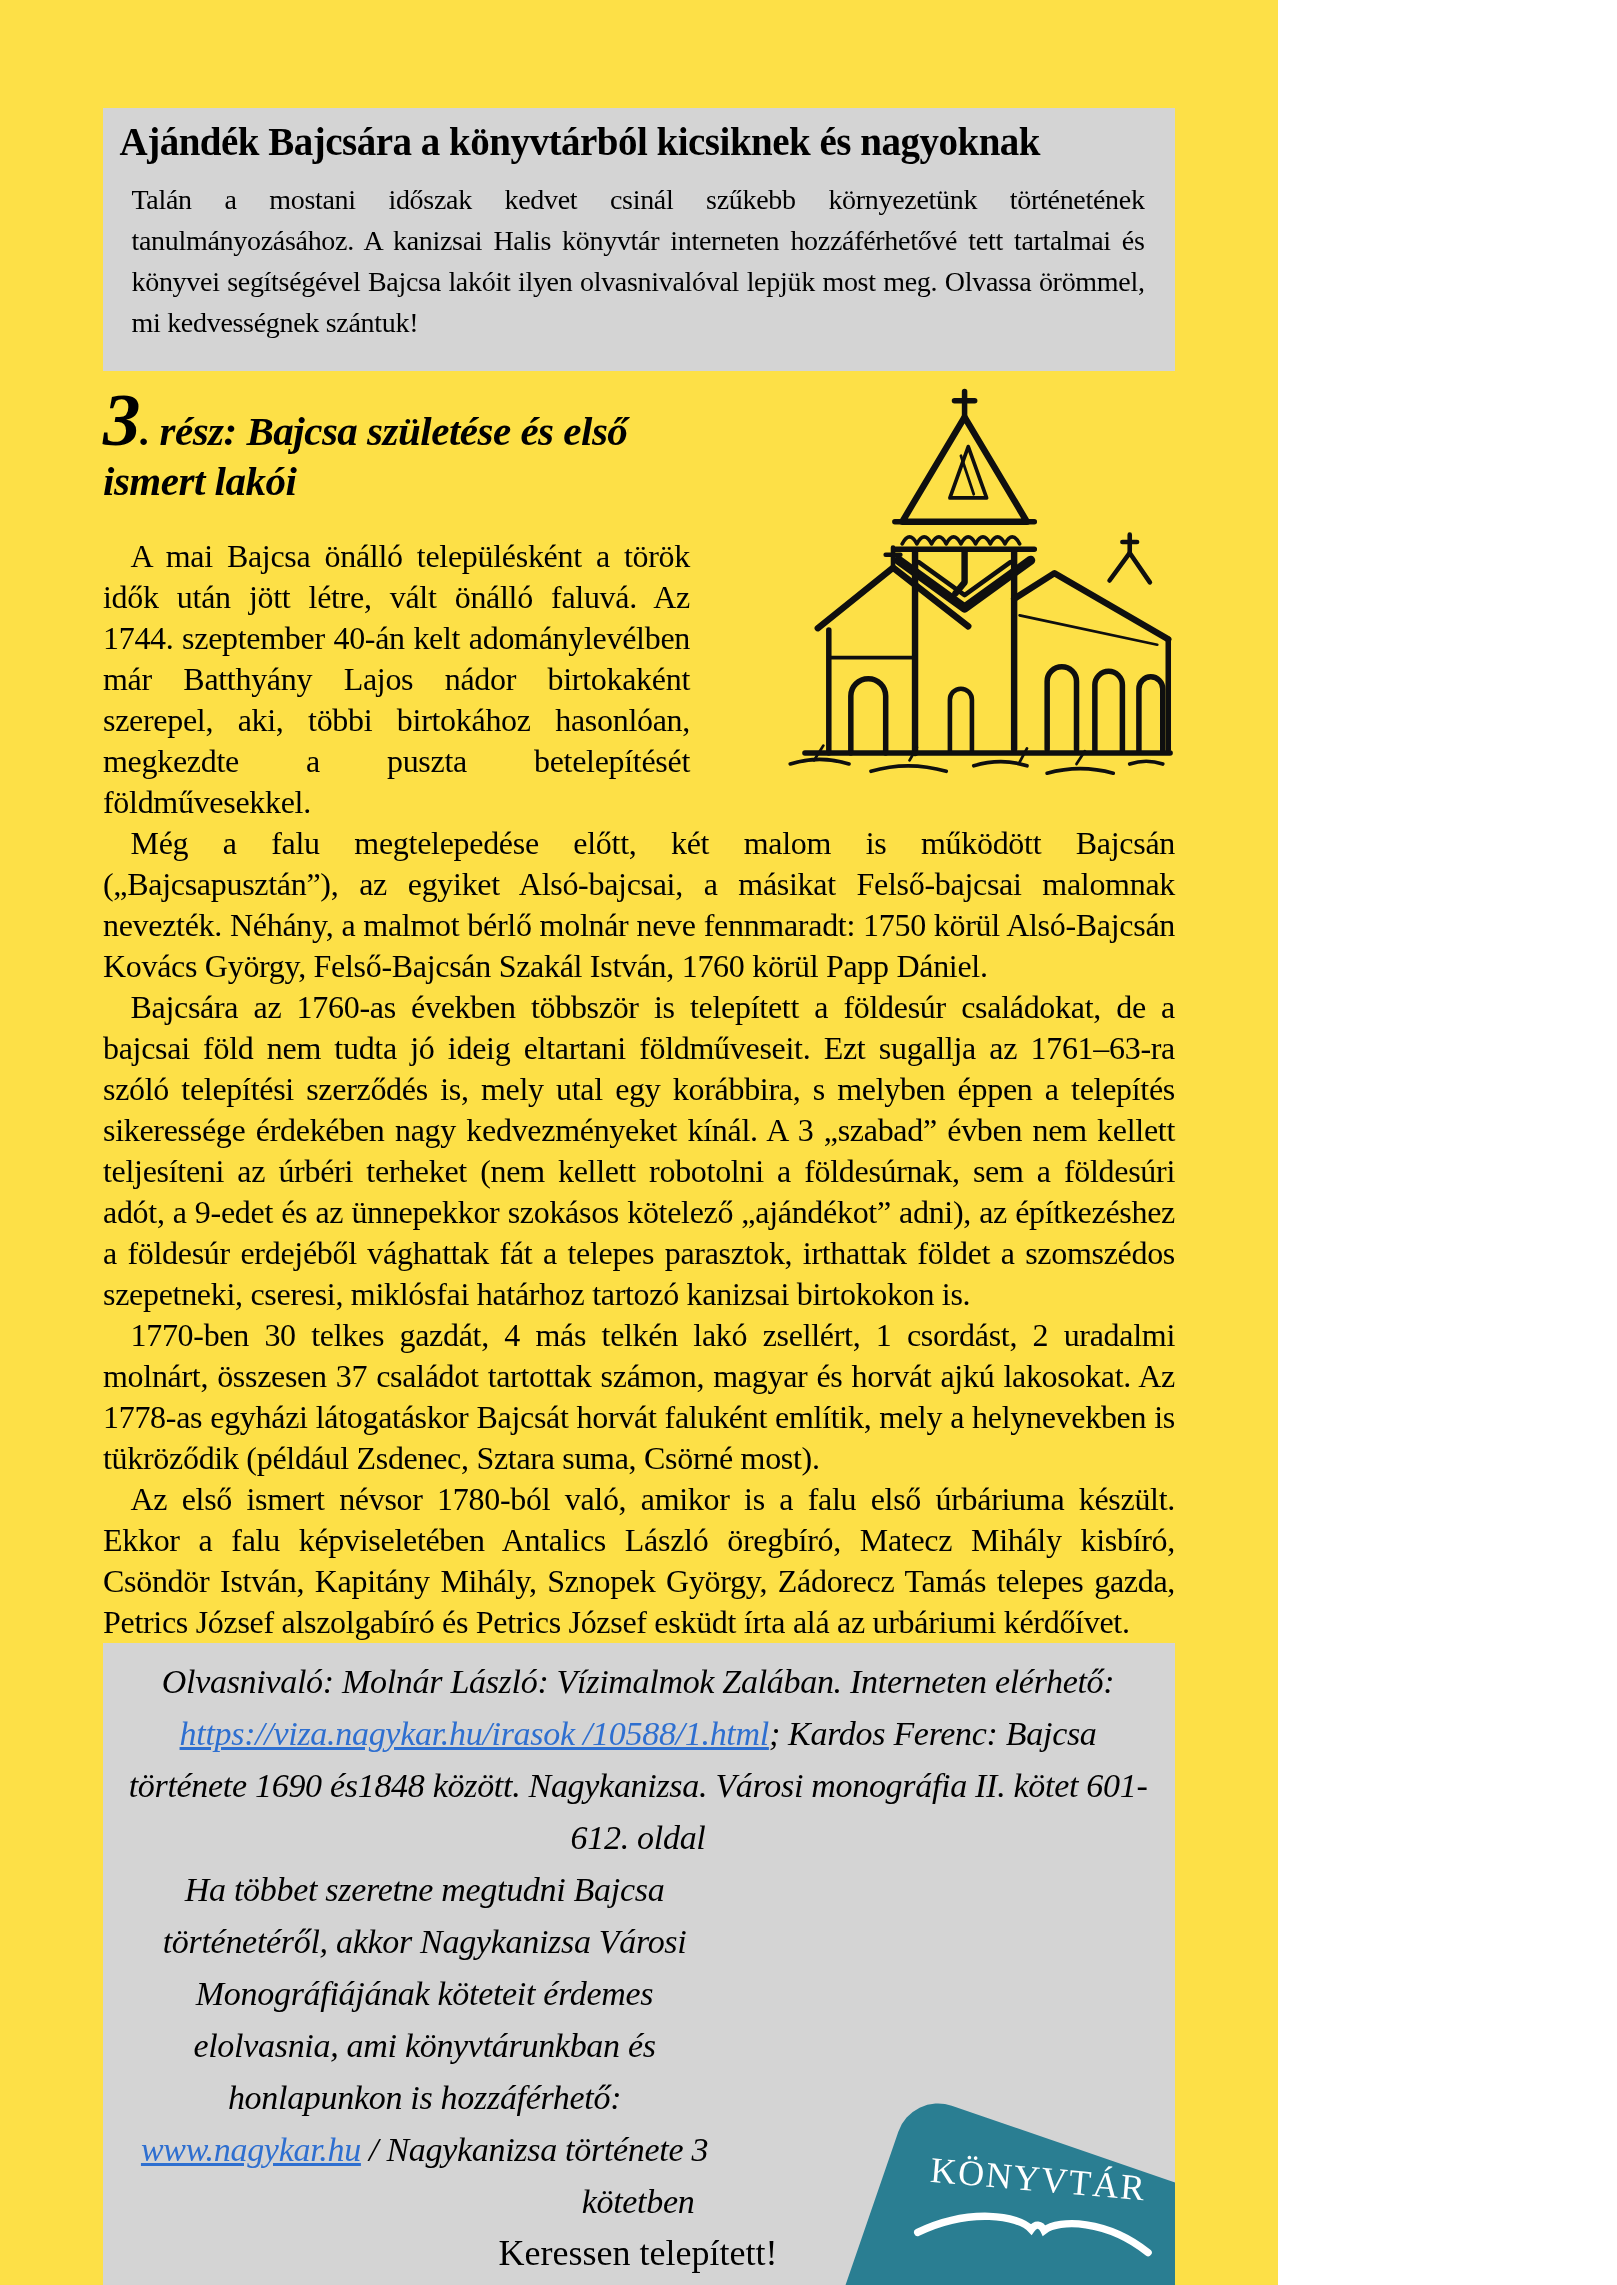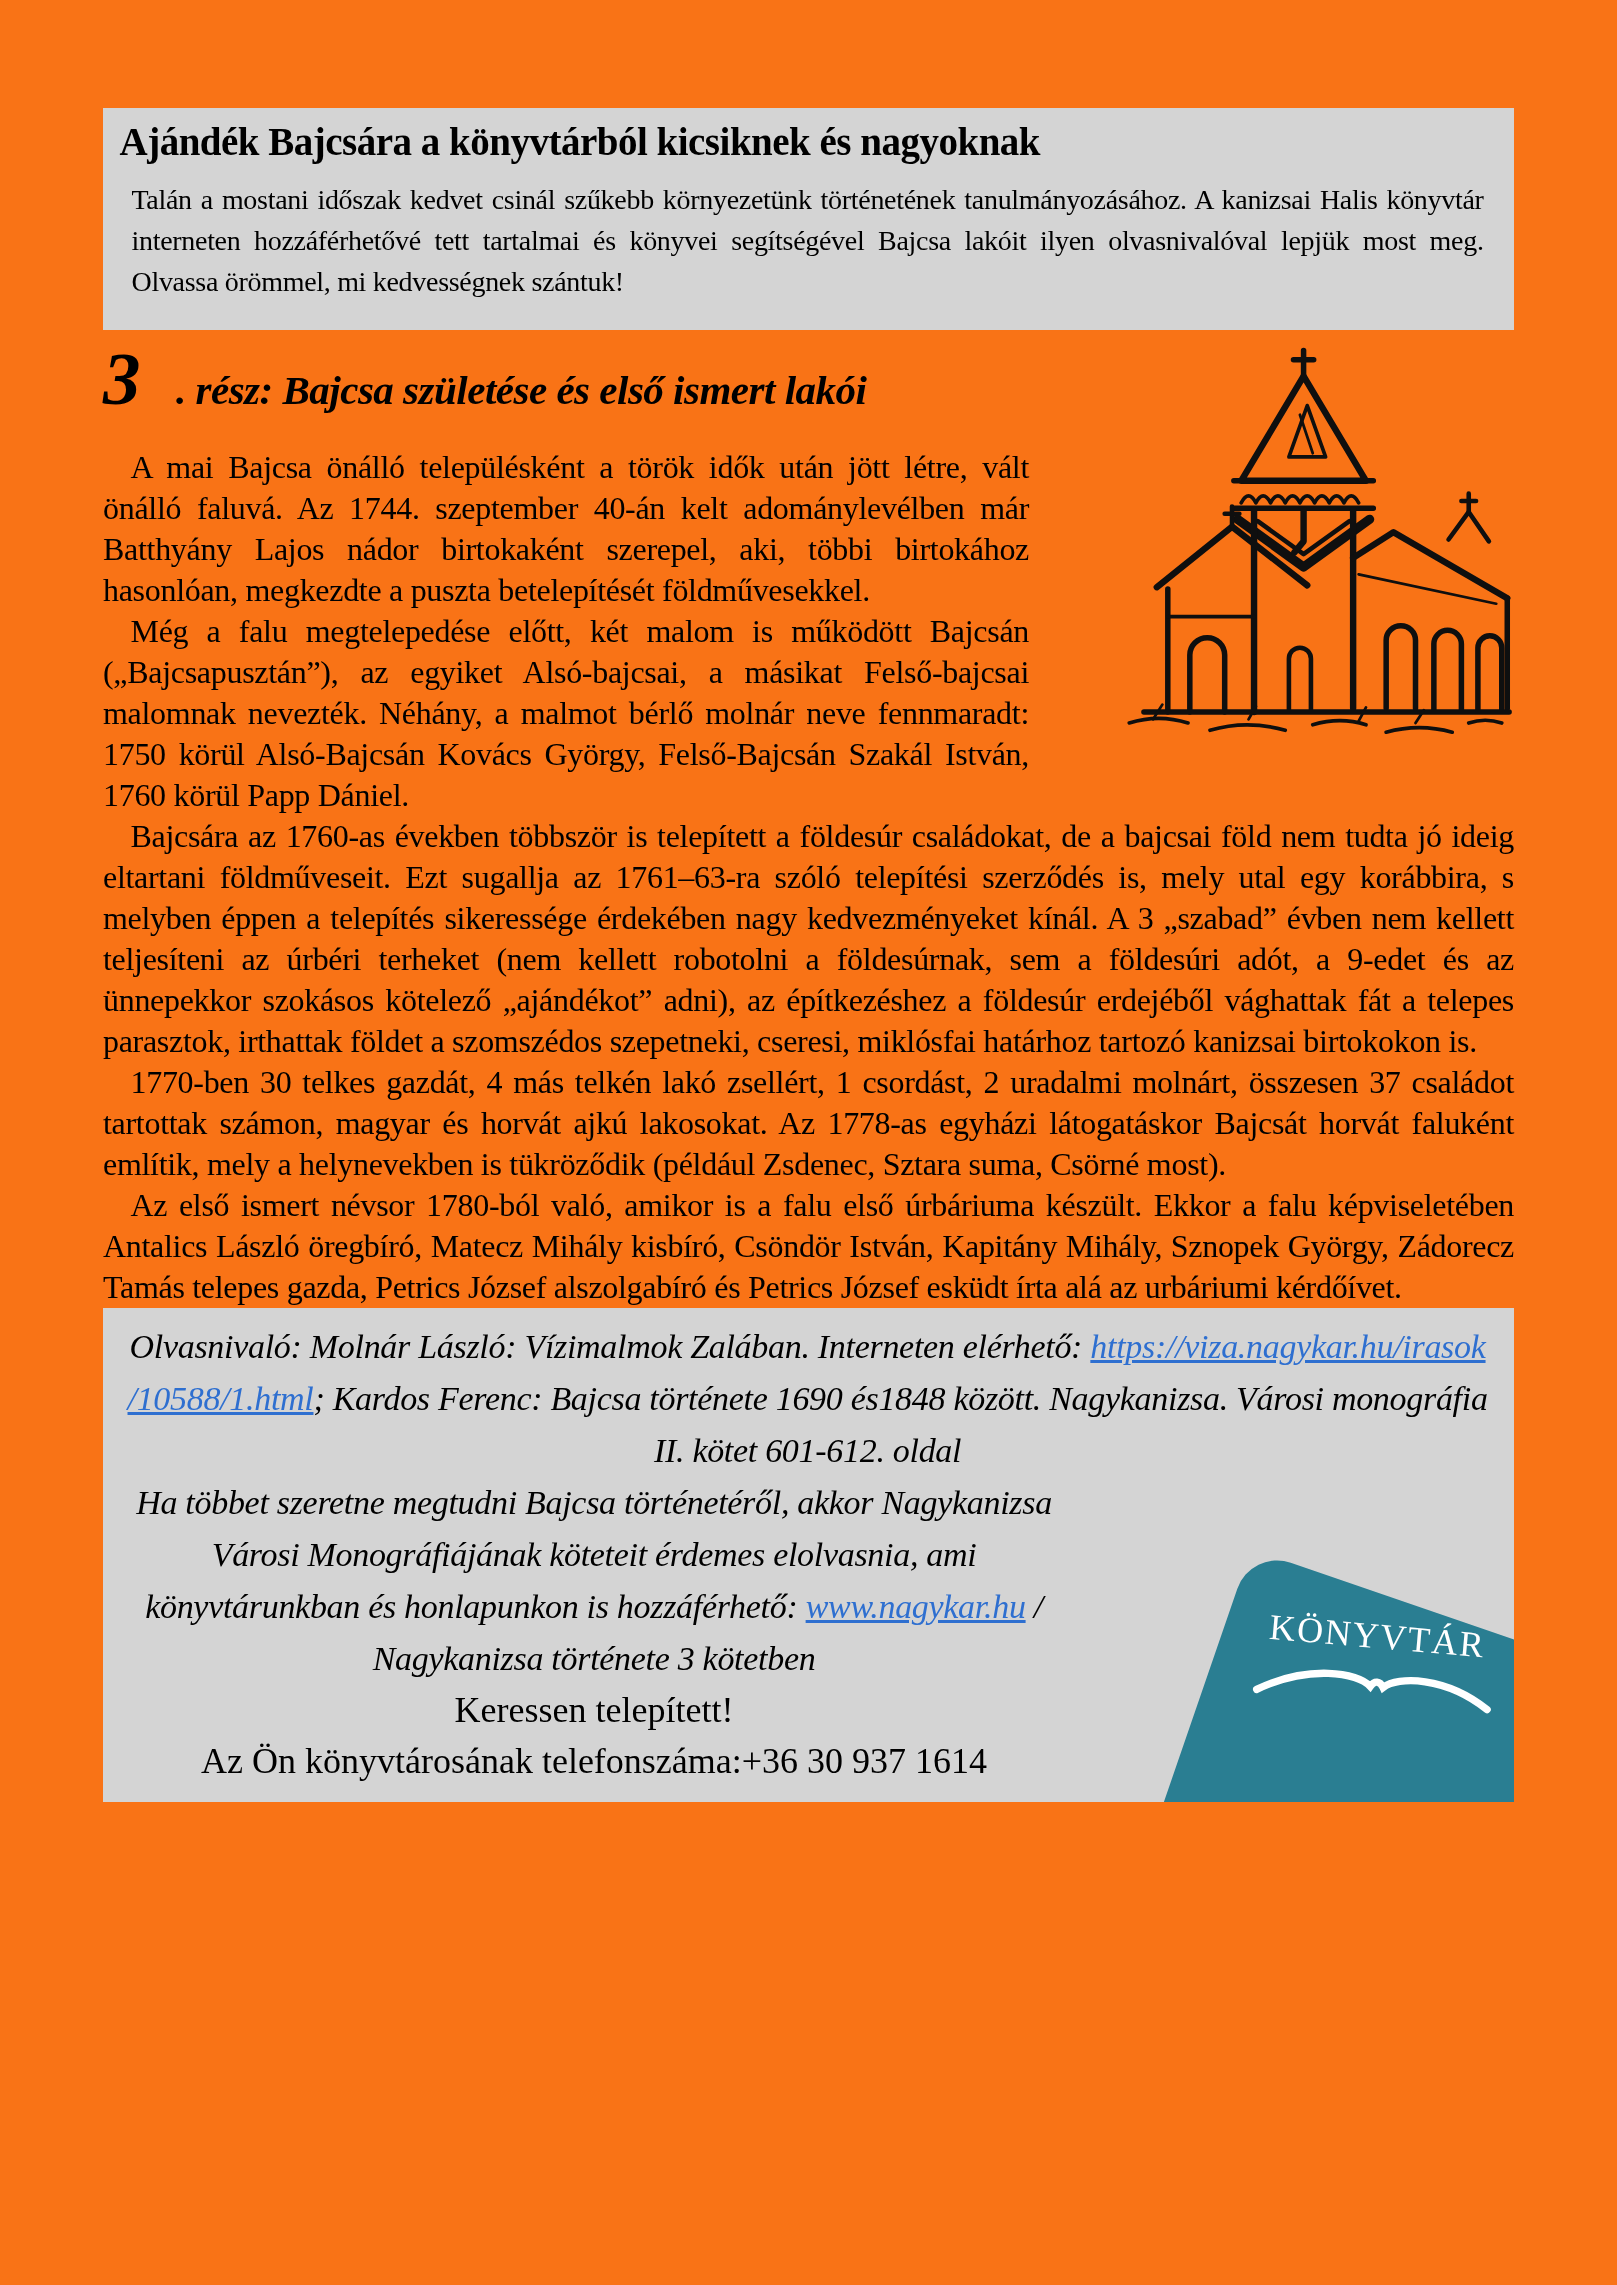--- a/index.html
+++ b/index.html
@@ -1,21 +1,21 @@
 <!DOCTYPE html>
 <html lang="hu" style="font-size:14.7px"><head>
 <meta charset="utf-8">
 <style>
   html,body{margin:0;padding:0;background:#fff;}
   .page{
     position:relative;
-    width:1617px;height:2286px;
+    width:1278px;height:2286px;
     box-sizing:border-box;
     padding:108px 103px 0 103px;
-    background:#f97316;
+    background:#fde047;
     color:#000;
     font-family:"Liberation Serif", serif;
     overflow:hidden;
   }
   
   .header-box{
     background:#d4d4d4;
     padding:11px 18.4px 16.5px 16.5px;
   }
   .header-box .hb-title{
@@ -45,21 +45,21 @@
     letter-spacing:-0.9px;
     line-height:1.06;
   }
   .subtitle{
     margin:11px 0 31px 0;
     font-style:italic;
     font-weight:bold;
     letter-spacing:-0.5px;
   }
   .subtitle .num{font-size:75px;line-height:1;}
-  .subtitle .rest{font-size:41px;margin-left:36px;}
+  .subtitle .rest{font-size:41px;}
   .body-text p{
     font-size:32px;
     line-height:41px;
     margin:0;
     text-align:justify;
     text-indent:27.5px;
     letter-spacing:-0.3px;
   }
   
   .refbox{

